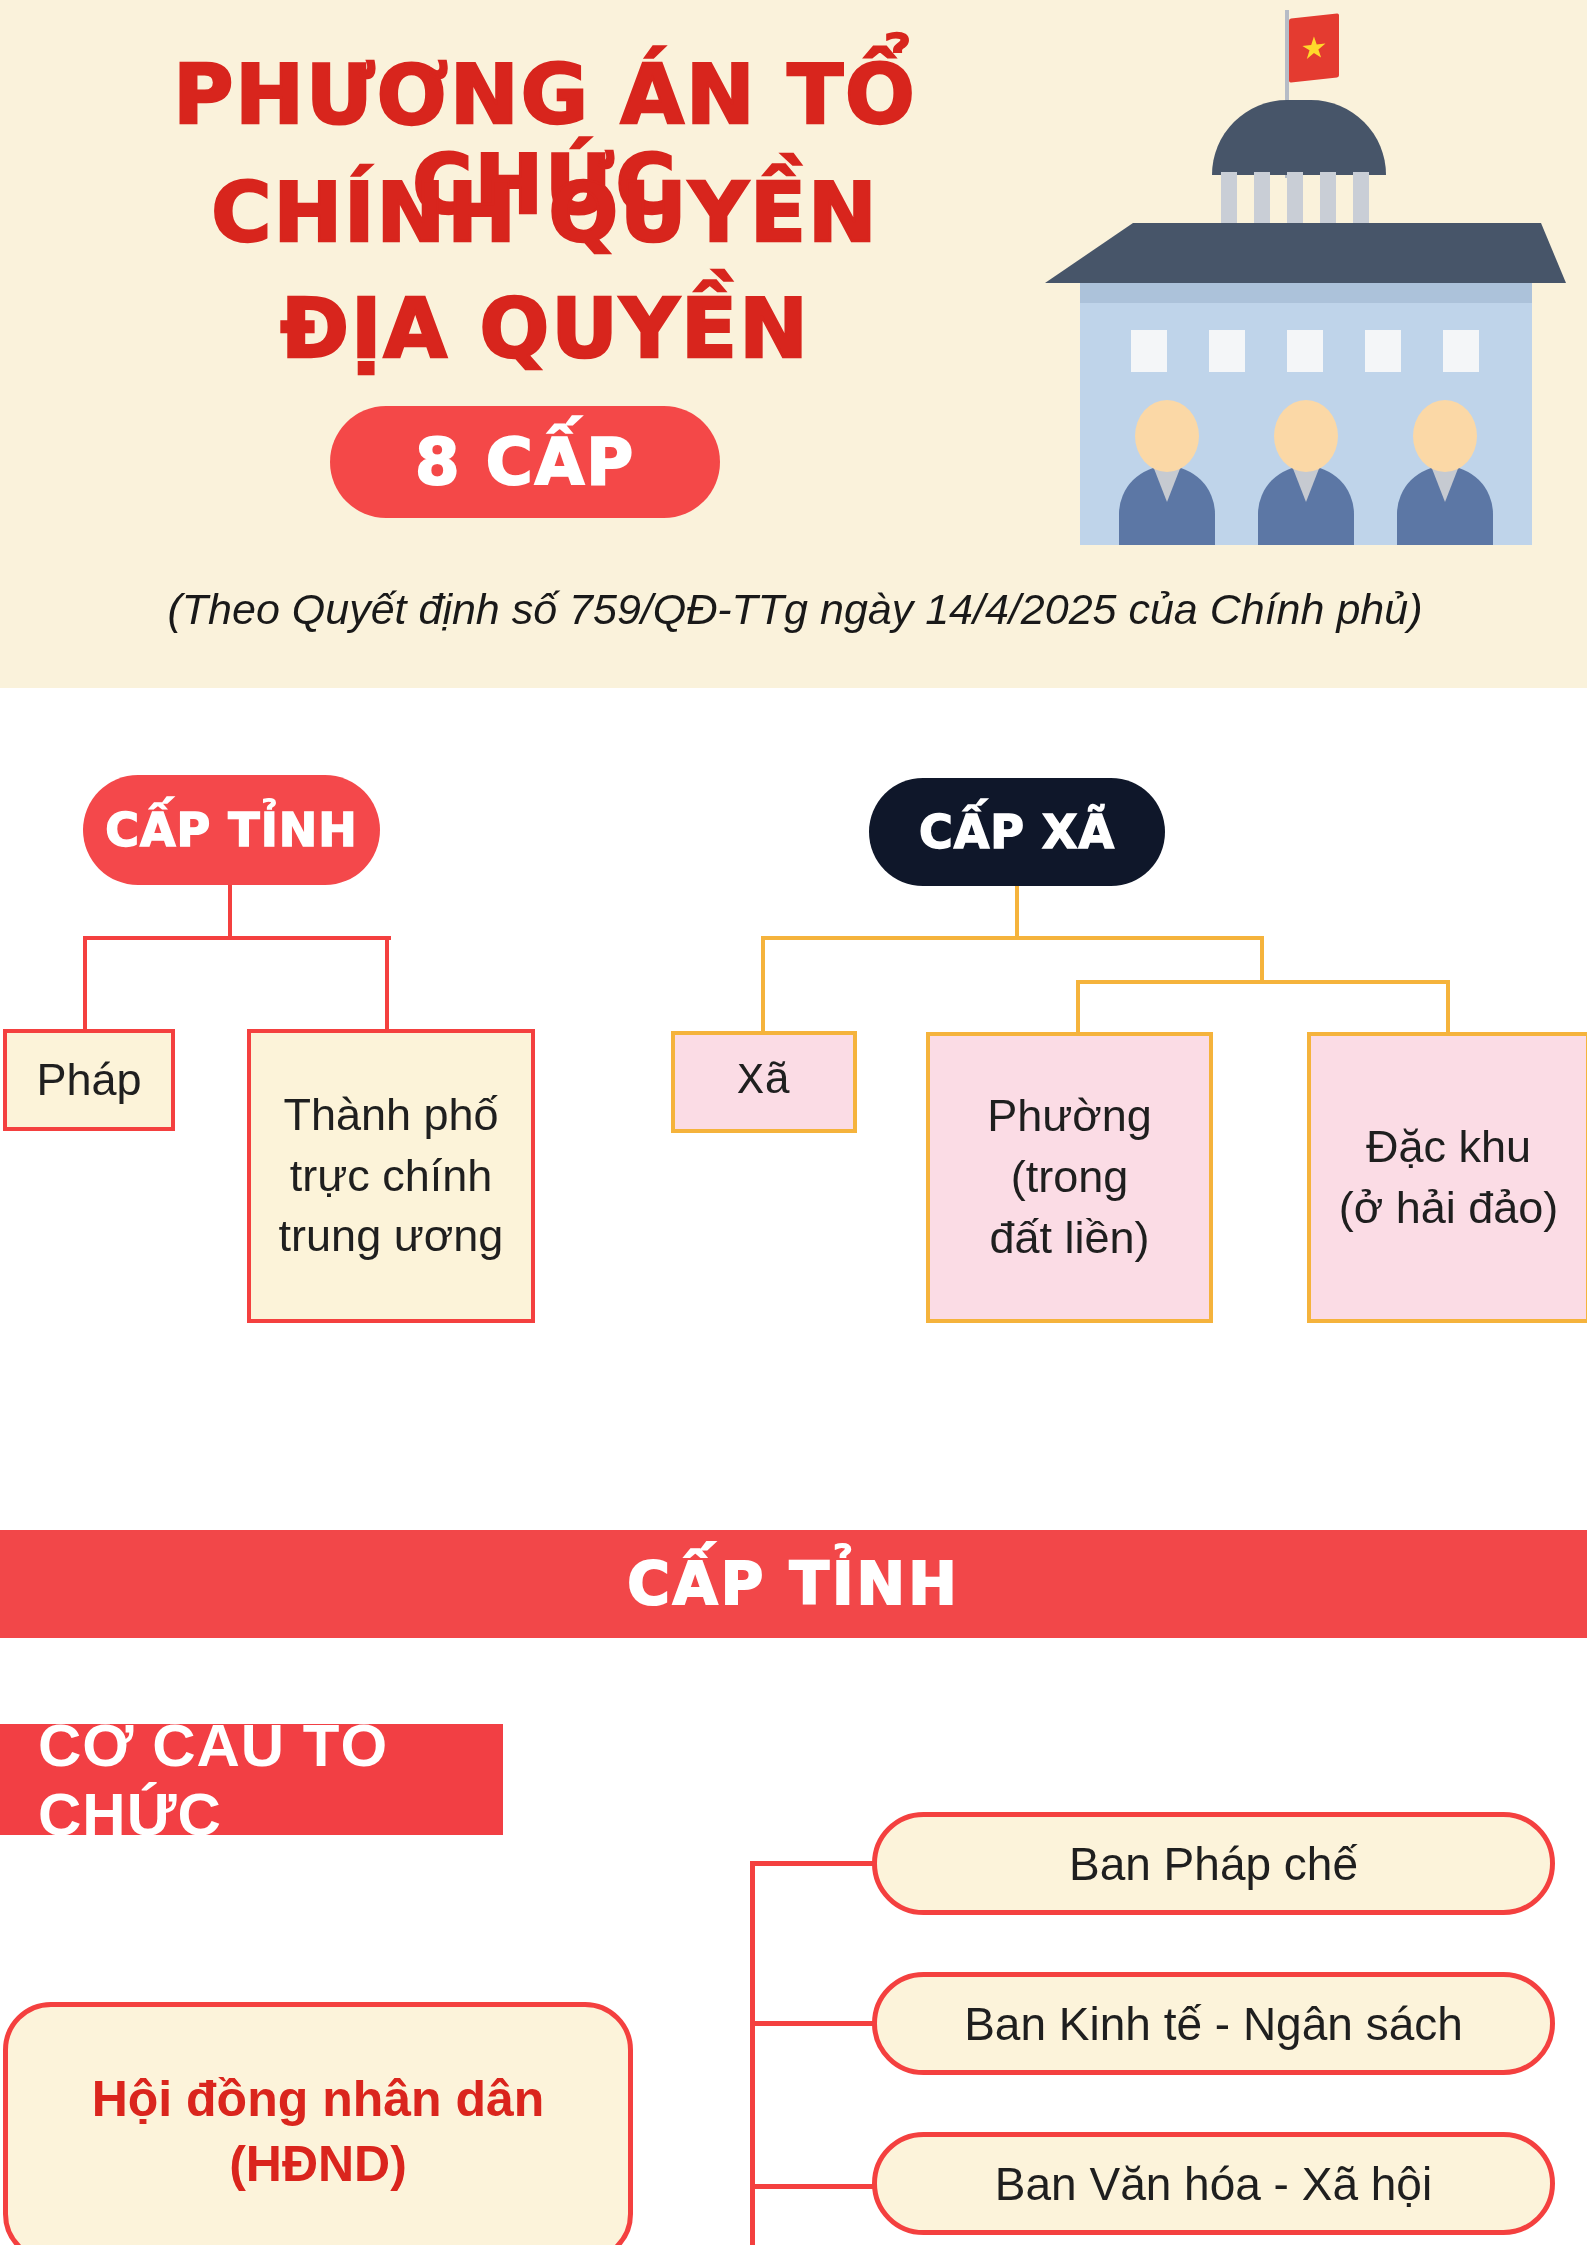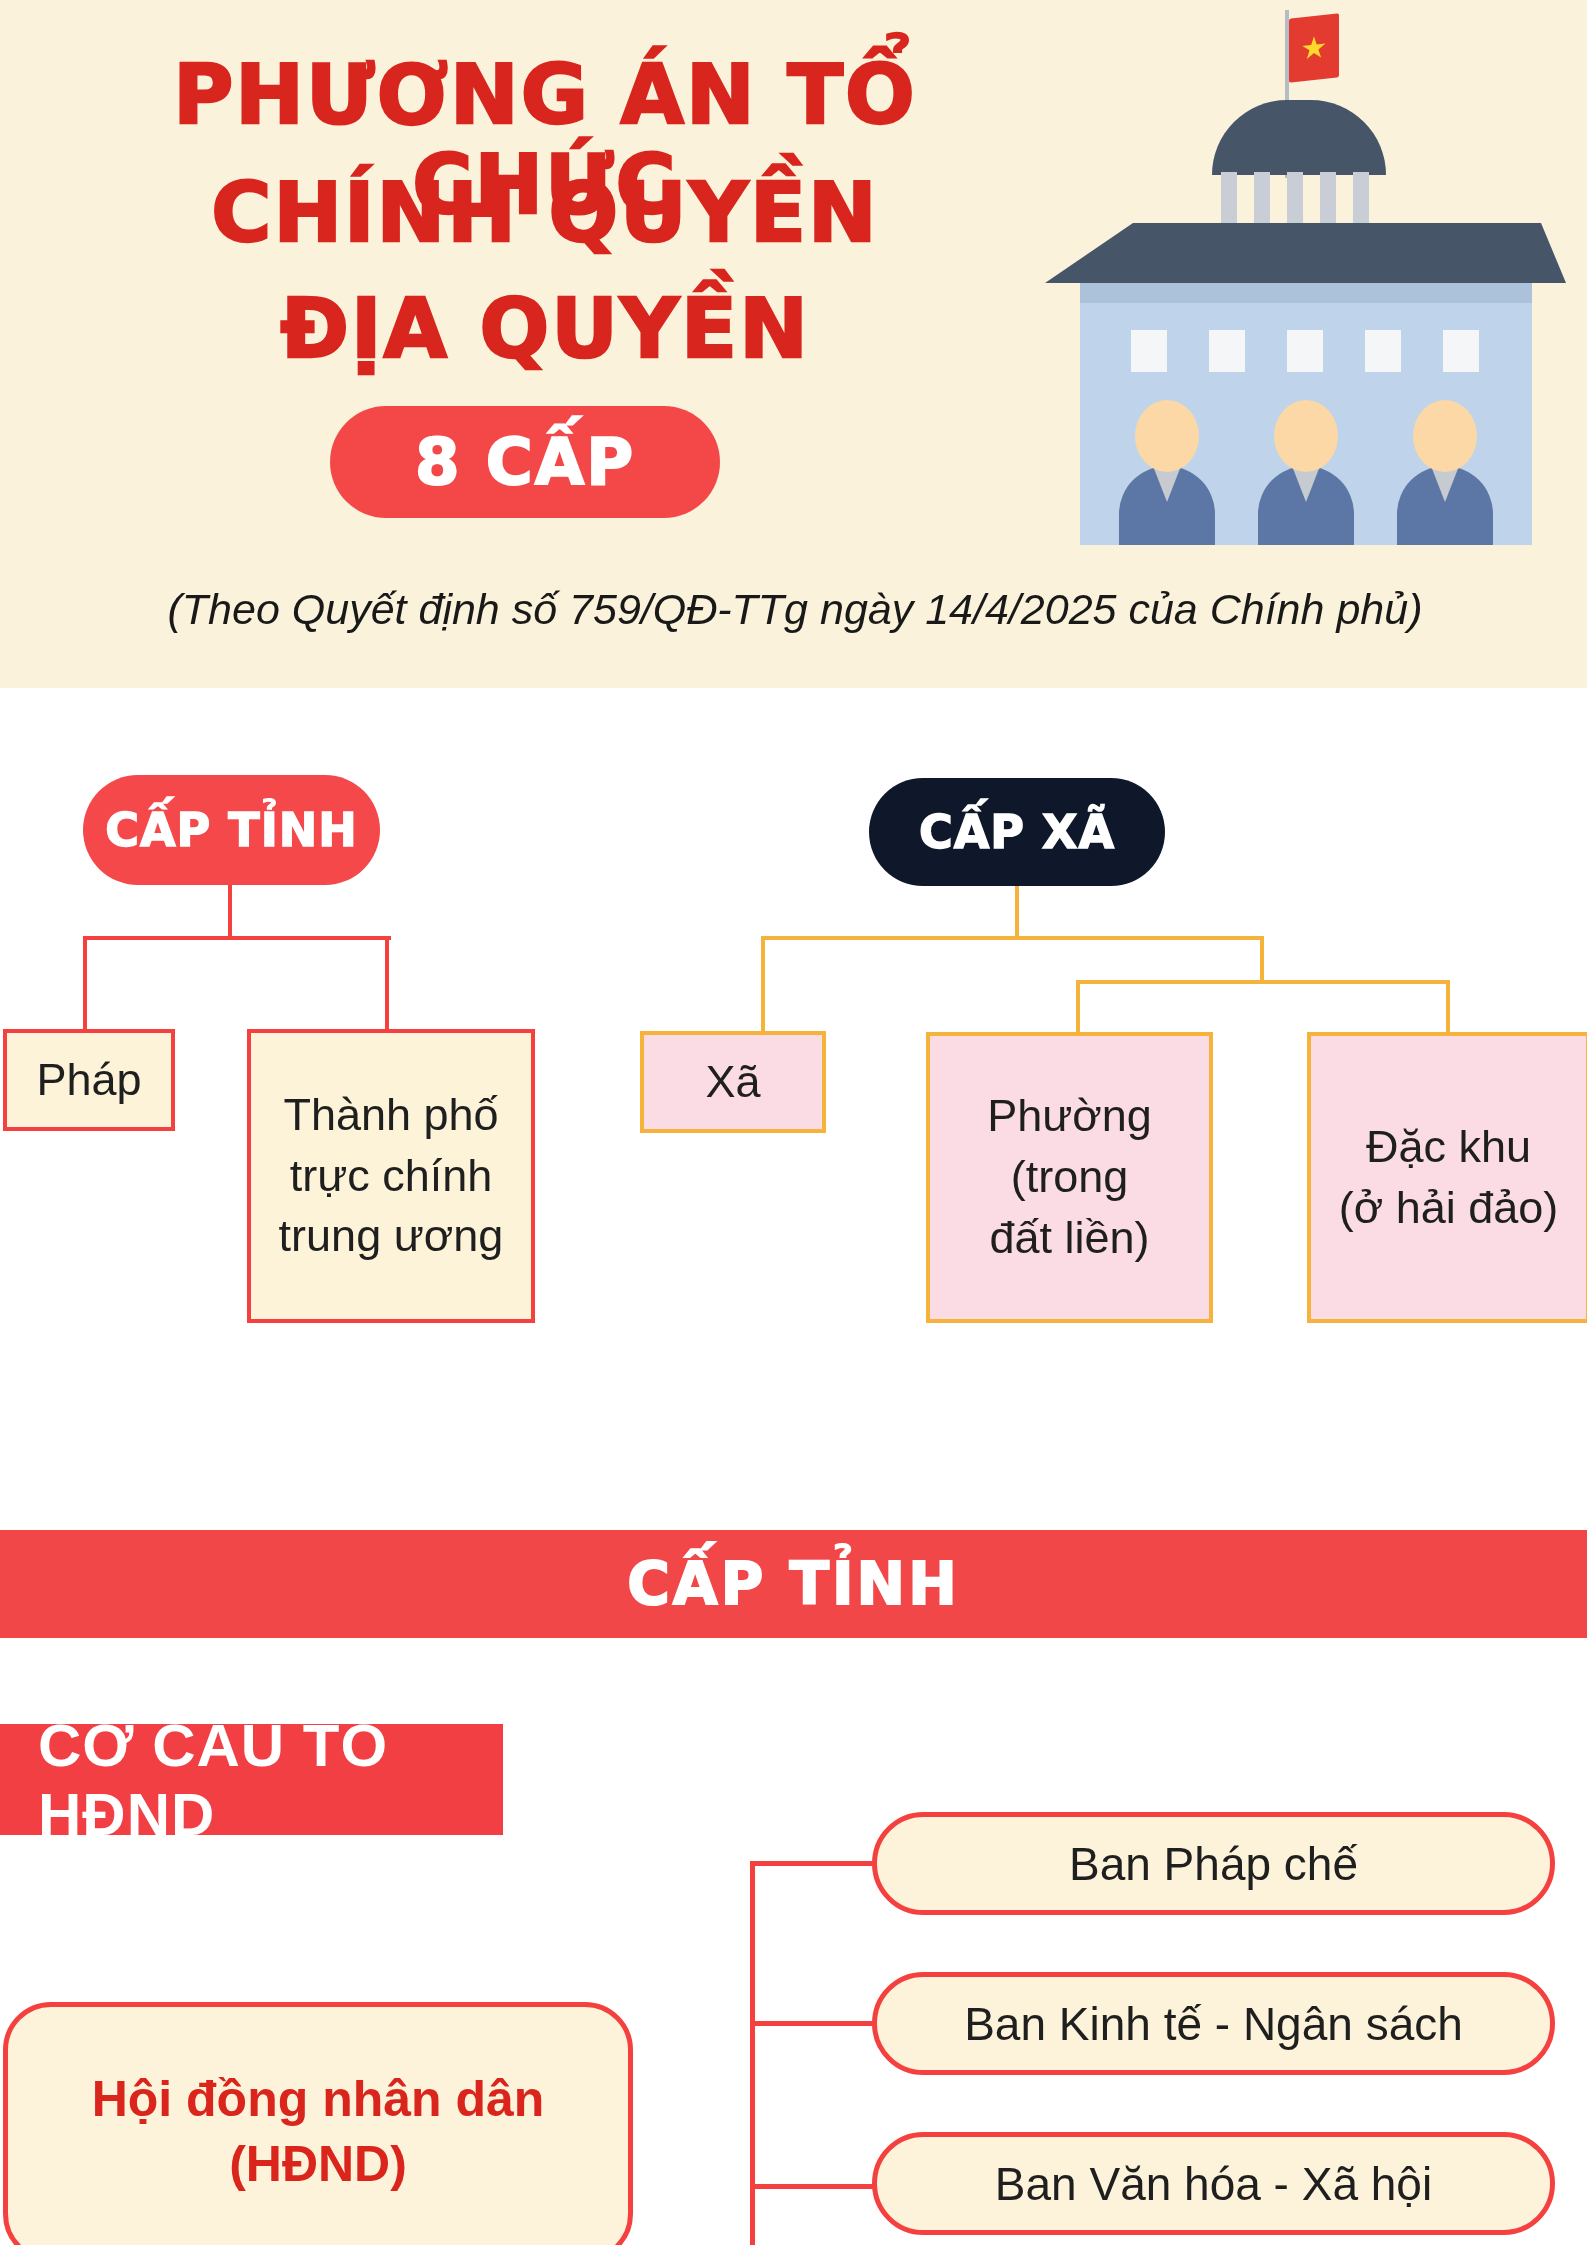--- a/index.html
+++ b/index.html
@@ -59,21 +59,21 @@
   #divider{left:599px;top:808px;width:4px;height:507px;background:#EE5169;}
   .node-box{
     position:absolute;display:flex;align-items:center;justify-content:center;
     text-align:center;font-size:45px;line-height:1.35;color:#1F1F1F;
     white-space:pre-line;
   }
   .node-box.cream{background:#FCF3D9;border:4px solid #F4403F;}
   .node-box.pink{background:#FBDCE5;border:4px solid #F5B33C;}
   #box-tinh{left:3px;top:1029px;width:164px;height:94px;}
   #box-tp{left:247px;top:1029px;width:280px;height:286px;}
-  #box-xa{left:640px;top:1031px;width:178px;height:94px;}
+  #box-xa{left:671px;top:1031px;width:178px;height:94px;font-family:Liberation Mono, monospace;}
   #box-phuong{left:926px;top:1032px;width:279px;height:283px;}
   #box-dackhu{left:1307px;top:1032px;width:275px;height:283px;}
   #chart-note{
     left:30px;top:1398px;width:1530px;text-align:center;
     font-style:italic;font-weight:500;font-size:46px;color:#191919;
   }
 
   
   #section-banner{
     left:0;top:1530px;width:1587px;height:108px;background:#F24749;
@@ -178,21 +178,21 @@
 đất liền)</div>
   <div class="node-box pink" id="box-dackhu">Đặc khu
 (ở hải đảo)</div>
 
 
   <div class="abs" id="section-banner">
     <span>CẤP TỈNH</span>
   </div>
 
   <div class="abs" id="structure-heading">
-    <span>CƠ CẤU TỔ HĐND</span>
+    <span>CƠ CẤU TỔ CHỨC</span>
   </div>
 
   <div class="abs" id="council-box">Hội đồng nhân dân
 (HĐND)</div>
 
   <div class="line red" style="left:750px;top:1861px;width:5px;height:384px;"></div>
   <div class="line red" style="left:750px;top:1861px;width:124px;height:5px;"></div>
   <div class="line red" style="left:750px;top:2021px;width:124px;height:5px;"></div>
   <div class="line red" style="left:750px;top:2184px;width:124px;height:5px;"></div>
 

